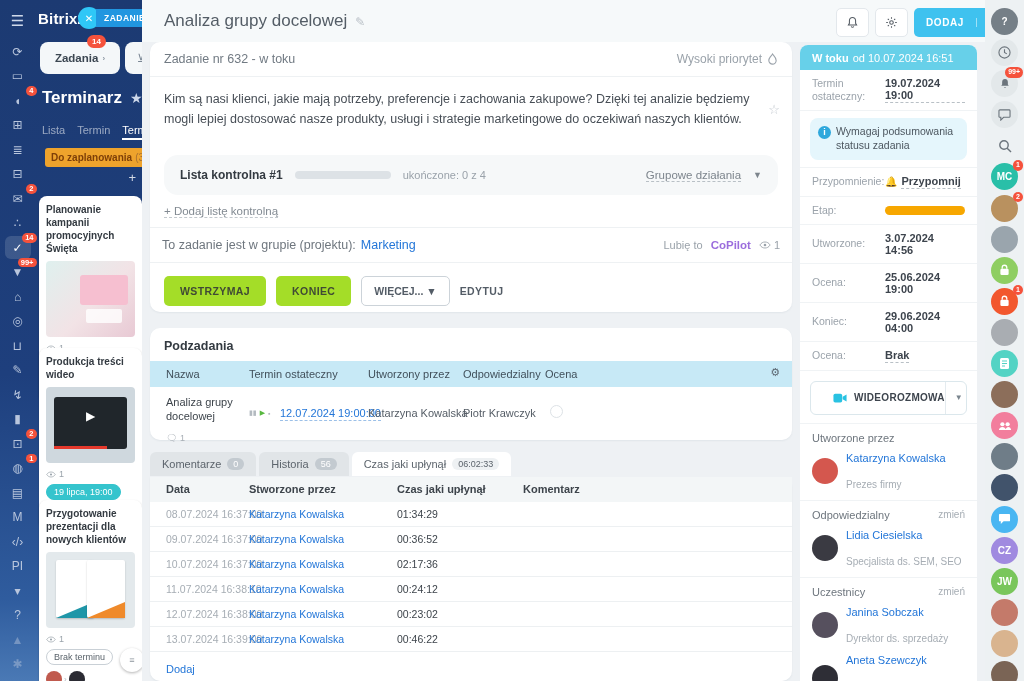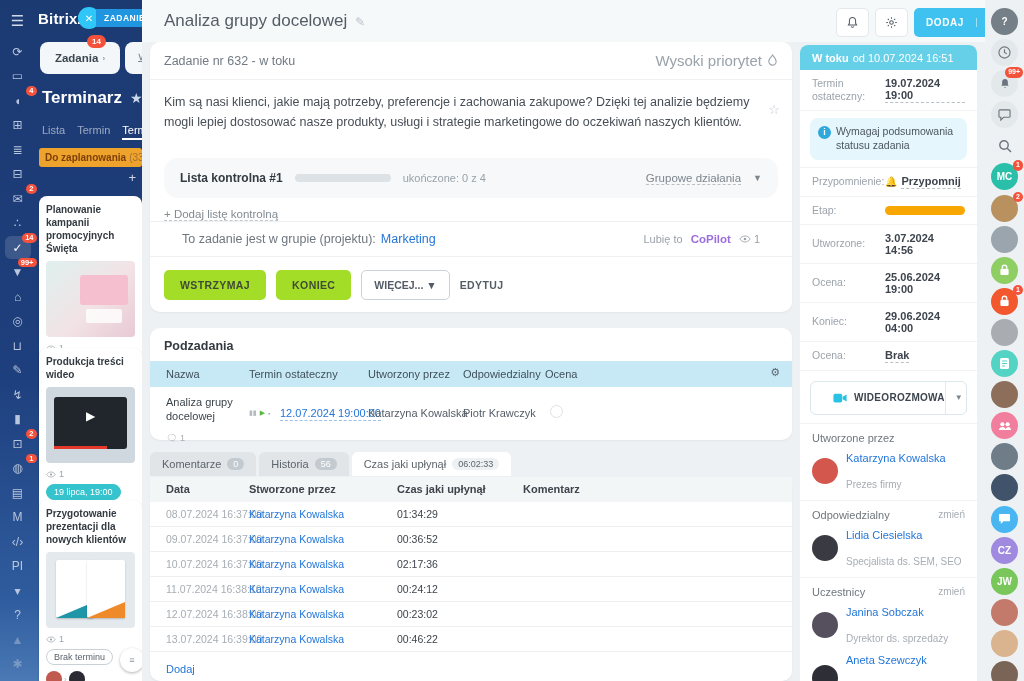--- a/index.html
+++ b/index.html
@@ -28,21 +28,21 @@
     padding:4px 10px 4px 8px; border-radius:0 11px 11px 0; margin-left:-4px; }
   .tasks-btn { position:absolute; left:5px; top:42px; width:80px; height:32px; background:#f4f7f9; border-radius:8px;
     display:flex; align-items:center; justify-content:center; gap:4px; font-size:11.5px; color:#3c4752; font-weight:bold; cursor:pointer; }
   .tasks-btn .badge { position:absolute; top:-7px; right:14px; background:#f5523c; color:#fff; font-size:8px; font-weight:bold; border-radius:8px; padding:2px 5px; }
   .mini-btn { position:absolute; left:90px; top:42px; width:32px; height:32px; background:#f4f7f9; border-radius:8px;
     display:flex; align-items:center; justify-content:center; color:#7a8694; font-size:11px; cursor:pointer; }
   .board-title { position:absolute; left:7px; top:88px; color:#fff; font-size:17px; font-weight:bold; display:flex; gap:8px; align-items:center; }
   .board-title .star { color:#cdd8ea; font-size:14px; }
   .kb-tabs { position:absolute; left:7px; top:124px; display:flex; gap:12px; color:rgba(255,255,255,.55); font-size:11px; white-space:nowrap; }
   .kb-tab.active { color:#fff; border-bottom:2px solid #fff; padding-bottom:2px; }
-  .col-header { position:absolute; left:4px; top:148px; width:103px; height:19px; background:#eea32c; border-radius:3px;
+  .col-header { position:absolute; left:10px; top:148px; width:103px; height:19px; background:#eea32c; border-radius:3px;
     display:flex; align-items:center; padding:0 6px; color:#7d3f08; font-size:10px; font-weight:bold; white-space:nowrap; overflow:hidden; }
   .col-header .cnt { font-weight:normal; color:#a8702f; margin-left:3px; }
   .col-add { position:absolute; top:170px; right:6px; color:rgba(255,255,255,.8); font-size:13px; }
   .kb-card { position:absolute; left:4px; width:103px; background:#fff; border-radius:8px; padding:7px 7px 6px; box-shadow:0 1px 2px rgba(0,0,0,.25); }
   .kb-card .ttl { font-size:10px; font-weight:bold; color:#333a41; line-height:1.3; margin-bottom:6px; }
   .thumb { width:100%; height:76px; border-radius:4px; margin-bottom:6px; position:relative; overflow:hidden; }
   .thumb.design { background:linear-gradient(135deg,#dff0ee 0%,#f2e3e6 55%,#e8c9d4 100%); }
   .thumb.design:before { content:""; position:absolute; left:34px; top:14px; width:48px; height:30px; background:#f6bfd0; border-radius:3px; }
   .thumb.design:after { content:""; position:absolute; left:40px; top:48px; width:36px; height:14px; background:#ffffffcc; border-radius:2px; }
   .thumb.video { background:#cfd8de; }
@@ -72,31 +72,31 @@
   .hdr-actions { position:absolute; left:694px; top:8px; display:flex; gap:6px; }
   .icon-btn { width:33px; height:29px; background:#fff; border:1px solid #e3e8ec; border-radius:5px;
     display:flex; align-items:center; justify-content:center; cursor:pointer; }
   .add-btn { height:29px; background:#3fc2ef; border-radius:5px; display:flex; align-items:center; cursor:pointer; }
   .add-btn .t { color:#fff; font-size:10px; font-weight:bold; letter-spacing:.6px; padding:0 12px; }
   .add-btn .caret { border-left:1px solid rgba(255,255,255,.5); color:#fff; font-size:8px; padding:0 8px; }
 
   .card { position:absolute; left:8px; width:642px; background:#fff; border-radius:10px; box-shadow:0 1px 2px rgba(60,80,100,.07); }
   .card1 { top:42px; height:270px; }
   .c1-meta { display:flex; justify-content:space-between; align-items:center; padding:10px 14px; border-bottom:1px solid #eef1f3; color:#717a83; font-size:12.5px; }
-  .prio { display:flex; align-items:center; gap:5px; color:#9aa2aa; font-size:15px; }
+  .prio { display:flex; align-items:center; gap:5px; color:#9aa2aa; font-size:12px; }
   .c1-desc { padding:12px 30px 0 14px; font-size:12.5px; line-height:1.6; color:#474e56; position:relative; }
   .c1-star { position:absolute; right:12px; top:60px; color:#c4cad0; font-size:13px; }
   .checklist { margin:26px 14px 0; background:#f6f8f9; border-radius:14px; height:40px; display:flex; align-items:center; padding:0 16px; gap:12px; }
   .checklist .name { font-size:12px; font-weight:bold; color:#333a41; }
   .chk-bar { width:96px; height:8px; background:#dde2e6; border-radius:4px; }
   .chk-done { color:#9aa2aa; font-size:11px; }
   .chk-group { margin-left:auto; color:#7d858d; font-size:11.5px; border-bottom:1px dashed #b9c0c6; cursor:pointer; }
   .chk-caret { color:#7d858d; font-size:9px; }
   .add-checklist { display:inline-block; margin:10px 14px 0; color:#828a92; font-size:11.5px; border-bottom:1px dashed #c2c8cd; cursor:pointer; }
-  .group-row { border-top:1px solid #eef1f3; border-bottom:1px solid #eef1f3; padding:10px 32px;
+  .group-row { margin-top:9px; border-top:1px solid #eef1f3; border-bottom:1px solid #eef1f3; padding:10px 12px;
     display:flex; align-items:center; font-size:12.5px; color:#6e767e; }
   .group-row a { color:#2376d8; text-decoration:none; margin-left:5px; cursor:pointer; }
   .group-right { margin-left:auto; display:flex; align-items:center; gap:8px; font-size:11px; color:#9aa2aa; }
   .copilot { color:#9b6ddd; font-weight:bold; font-size:11.5px; }
   .views { display:flex; align-items:center; gap:3px; }
   .c1-actions { display:flex; align-items:center; gap:10px; padding:13px 14px; }
   .btn-green { background:#a4dd28; border:none; border-radius:5px; height:30px; padding:0 16px; font-size:10.5px; font-weight:bold;
     letter-spacing:.4px; color:#404a35; cursor:pointer; font-family:inherit; }
   .btn-more { background:#fff; border:1px solid #ccd3d9; border-radius:5px; height:30px; padding:0 12px; font-size:10.5px; font-weight:bold;
     color:#535c66; cursor:pointer; font-family:inherit; }

